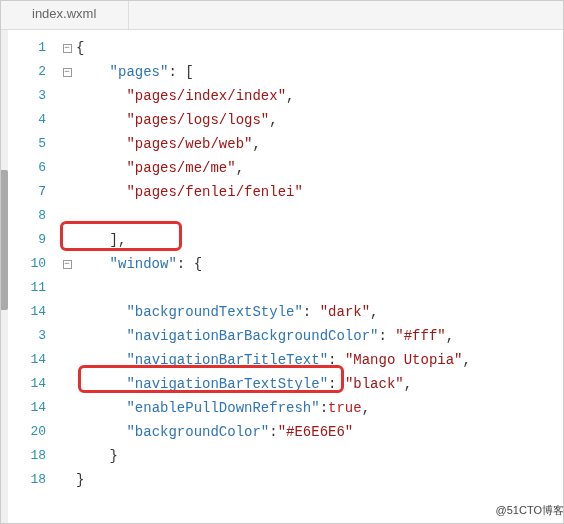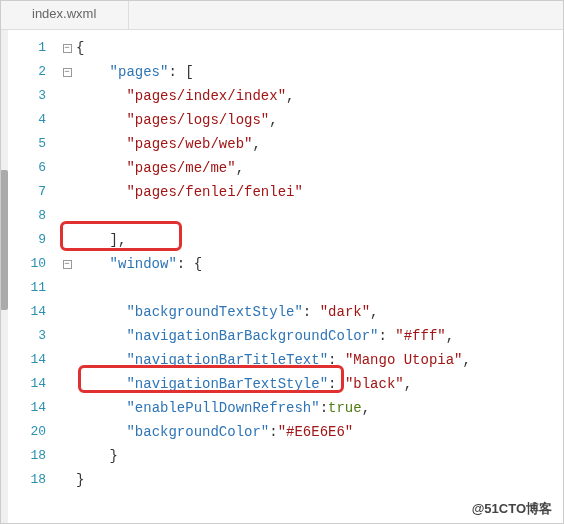--- a/index.html
+++ b/index.html
@@ -14,24 +14,24 @@
     .gutter { width: 50px; text-align: right; padding-right: 12px; color: #2b91af; font-size: 13px; user-select: none; padding-top: 6px; }
     .gutter div { height: 24px; line-height: 24px; }
     .fold-col { width: 18px; padding-top: 6px; color: #888; font-size: 10px; }
     .fold-col div { height: 24px; line-height: 24px; text-align: center; }
     .fold-box { display: inline-block; width: 9px; height: 9px; border: 1px solid #999; line-height: 7px; font-size: 9px; text-align: center; color: #666; }
     .code { flex: 1; padding-top: 6px; font-size: 14px; position: relative; }
     .line { height: 24px; line-height: 24px; white-space: pre; }
     .p { color: #333; }
     .str { color: #a31515; }
     .key { color: #2e75b6; }
-    .kw { color: #4d7c0f; }
+    .kw { color: #b91c1c; }
     .hl1 { position: absolute; border: 3px solid #e03030; border-radius: 6px; left: 60px; top: 221px; width: 122px; height: 30px; pointer-events: none; }
     .hl2 { position: absolute; border: 3px solid #e03030; border-radius: 6px; left: 78px; top: 365px; width: 266px; height: 28px; pointer-events: none; }
-    .watermark { position: absolute; bottom: 6px; right: 12px; color: #444; font-family: Arial, sans-serif; font-size: 13px; font-weight: bold; }
+    .watermark { position: absolute; bottom: 6px; right: 0; color: #444; font-family: Arial, sans-serif; font-size: 11px; }
     .border { position: absolute; top: 0; left: 0; right: 0; bottom: 0; border: 1px solid #ccc; pointer-events: none; }
   </style>
 </head>
 <body>
 
 <div class="tabs">
   <div class="tab"><span>index.wxml</span></div>
 </div>
 
 <div class="editor">

